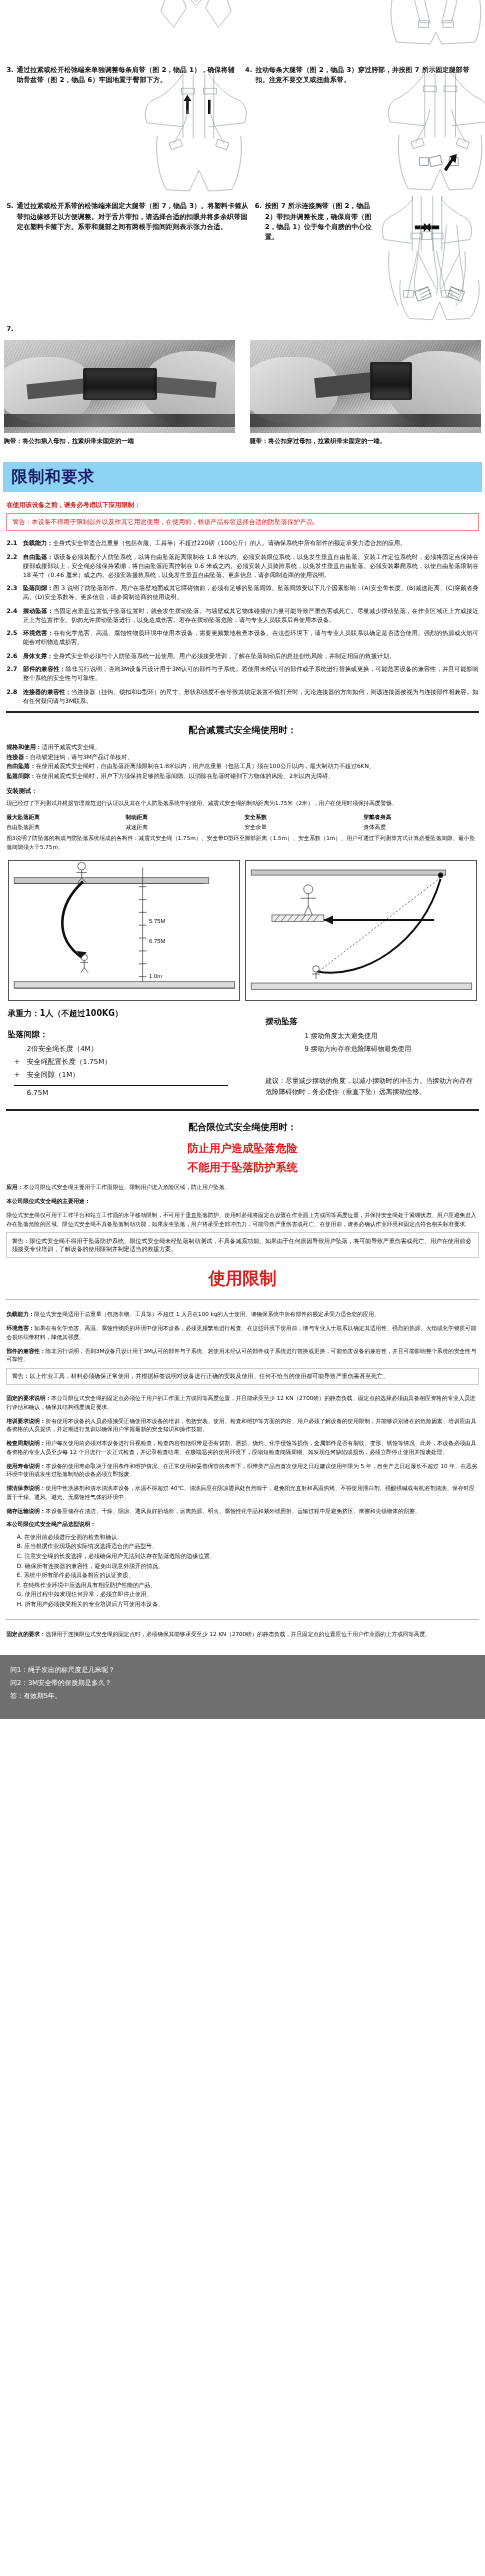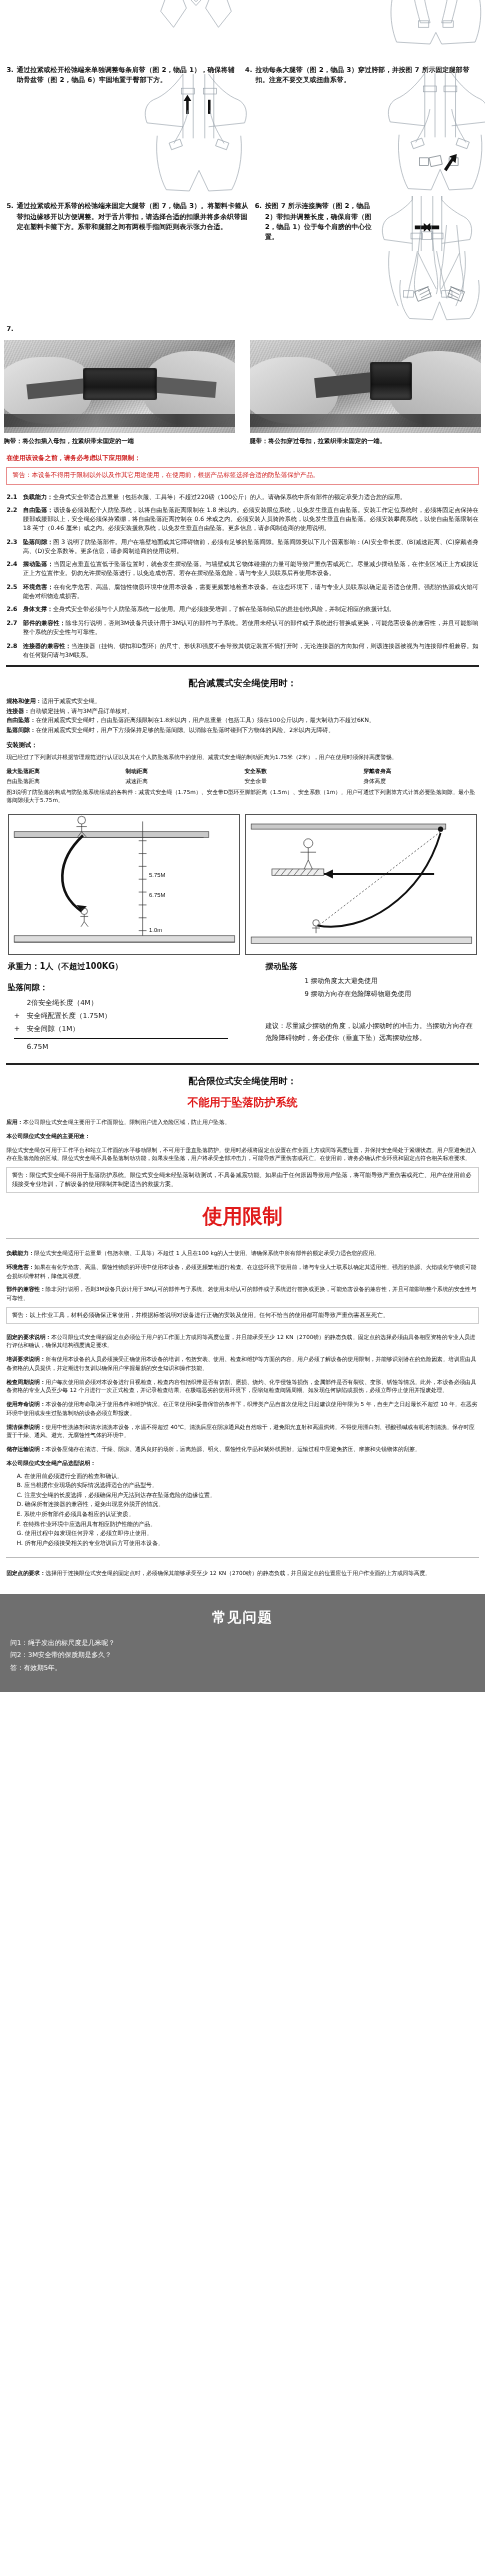--- a/index.html
+++ b/index.html
@@ -92,42 +92,42 @@
 
   
   .sec-title-center {
     text-align:center; font-size:9px; font-weight:bold; color:#111;
     margin: 10.3px 0 6.4px 0;
   }
   .sec-title-red {
     text-align:center; font-size:11px; font-weight:bold; color:#e01b1b;
     margin: 3.8px 0 1.3px 0; line-height:1.4;
   }
-  .sec-title-red.big { font-size:20px; margin-top:9px;}
+  .sec-title-red.big { font-size:17px; margin-top:9px;}
 
   .dual-rule { border-top:1.3px solid #222; border-bottom:0.6px solid #222; height:1.9px; margin: 6.4px 6.4px; }
 
   
   .spec-lines { padding: 0 6.4px; }
   .spec-line { font-size:5.9px; line-height:1.6; }
   .spec-line .k { font-weight:bold; }
   .subhead { font-weight:bold; font-size:6.2px; padding: 5.1px 6.4px 1.3px 6.4px; }
 
   
   .mini-cols { display:flex; padding: 2.6px 6.4px 0 6.4px; gap:3.8px; }
   .mini-cols .c { flex:1; font-size:5.6px; line-height:1.5; }
   .mini-cols .c .h { font-weight:bold; display:block; margin-bottom:1.3px; }
 
   
   .diagram-wrap { display:flex; gap:5.1px; padding: 6.4px 7.7px 0 7.7px; }
   .diagram { flex:1; border:0.6px solid #555; background:#fff; position:relative; height:141px; }
   .dim-label { font-size:9px; fill:#111; }
 
   
-  .summary { display:flex; padding: 6.4px 7.7px 0 7.7px; gap:9px; }
+  .summary { display:flex; padding: 6.4px 7.7px 0 7.7px; gap:9px;align-items:flex-end; }
   .summary .left { width:54%; }
   .summary .right { width:46%; }
   .sum-title { font-size:8px; font-weight:bold; margin-bottom:2.6px; }
   .sum-eq { font-size:7px; line-height:1.85; padding-left:19px; position:relative; }
   .sum-eq .op { position:absolute; left:6.4px; }
   .sum-hr { border-top:0.6px solid #111; margin:2.6px 0 2.6px 6.4px; width:86%; }
   .sum-total { font-size:7px; padding-left:19px; font-weight:normal; }
   .ps-line { font-size:7px; font-weight:bold; padding: 6.4px 7.7px 0 7.7px; }
   .r-list { font-size:6.7px; line-height:1.7; }
   .r-list .li { margin-bottom:1.3px;margin-left:39px; }
@@ -308,20 +308,23 @@
         <div class="handL"></div>
           <div class="handR"></div>
         <div class="strapA" style="left:28%;top:36%;width:34%;height:22%;background:#4a4a44;"></div>
         <div class="buckle" style="left:52%;top:24%;width:18%;height:40%;"></div>
         <div class="darkband"></div>
       </div>
       <div class="caption">腿带：将公扣穿过母扣，拉紧织带未固定的一端。</div>
     </div>
   </div>
 
+  <div class="banner-blue">
+    <span class="t">限制和要求</span>
+  </div>
 
   <div class="red-head">在使用该设备之前，请务必考虑以下应用限制：</div>
   <div class="red-box">警告：本设备不得用于限制以外以及作其它用途使用，在使用前，根据产品标签选择合适的防坠落保护产品。</div>
 
   <div class="clauses">
     <div class="clause">
       <div class="no">2.1</div>
       <div class="body"><b>负载能力：</b><span>全身式安全带适合总重量（包括衣服、工具等）不超过220磅（100公斤）的人。请确保系统中所有部件的额定承受力适合您的应用。</span></div>
     </div>
     <div class="clause">
@@ -463,20 +466,21 @@
         <div class="li">9 摆动方向存在危险障碍物避免使用</div>
       </div>
       <div class="advice">建议：尽量减少摆动的角度，以减小摆动时的冲击力。当摆动方向存在危险障碍物时，务必使你（垂直下坠）远离摆动位移。</div>
     </div>
   </div>
 
 
   <div class="dual-rule" style="margin-top:10.3px;"></div>
 
   <div class="sec-title-center">配合限位式安全绳使用时：</div>
+  <div class="sec-title-red">防止用户造成坠落危险</div>
   <div class="sec-title-red">不能用于坠落防护系统</div>
 
   <div class="small-note" style="padding-top:6.4px;">
     <span class="lead-bold">应用：</span><span>本公司限位式安全绳主要用于工作面限位。限制用户进入危险区域，防止用户坠落。</span>
   </div>
   <div class="small-note">
     <span class="lead-bold">本公司限位式安全绳的主要用途：</span>
   </div>
   <div class="small-note">限位式安全绳仅可用于工作平台和站立工作面的水平移动限制，不可用于垂直坠落防护。使用时必须将固定点设置在作业面上方或同等高度位置，并保持安全绳处于紧绷状态。用户应避免进入存在坠落危险的区域。限位式安全绳不具备坠落制动功能，如果发生坠落，用户将承受全部冲击力，可能导致严重伤害或死亡。在使用前，请务必确认作业环境和固定点符合相关标准要求。</div>
   <div class="note-box">警告：限位式安全绳不得用于坠落防护系统。限位式安全绳未经坠落制动测试，不具备减震功能。如果由于任何原因导致用户坠落，将可能导致严重伤害或死亡。用户在使用前必须接受专业培训，了解设备的使用限制并制定适当的救援方案。</div>
@@ -528,20 +532,19 @@
     <div>G. 使用过程中如发现任何异常，必须立即停止使用。</div>
     <div>H. 所有用户必须接受相关的专业培训后方可使用本设备。</div>
   </div>
 
   <hr class="rule">
   <div class="small-note">
     <span class="lead-bold">固定点的要求：</span><span>选择用于连接限位式安全绳的固定点时，必须确保其能够承受至少 12 KN（2700磅）的静态负载，并且固定点的位置应位于用户作业面的上方或同等高度。</span>
   </div>
 
   <div class="faq">
-    <h2>常见问题</h2>
     <div class="q">问1：绳子发出的标尺度是几米呢？</div>
     <div class="q">问2：3M安全带的保质期是多久？</div>
     <div class="q">答：有效期5年。</div>
   </div>
 
 </div>
 
 
 </body></html>

